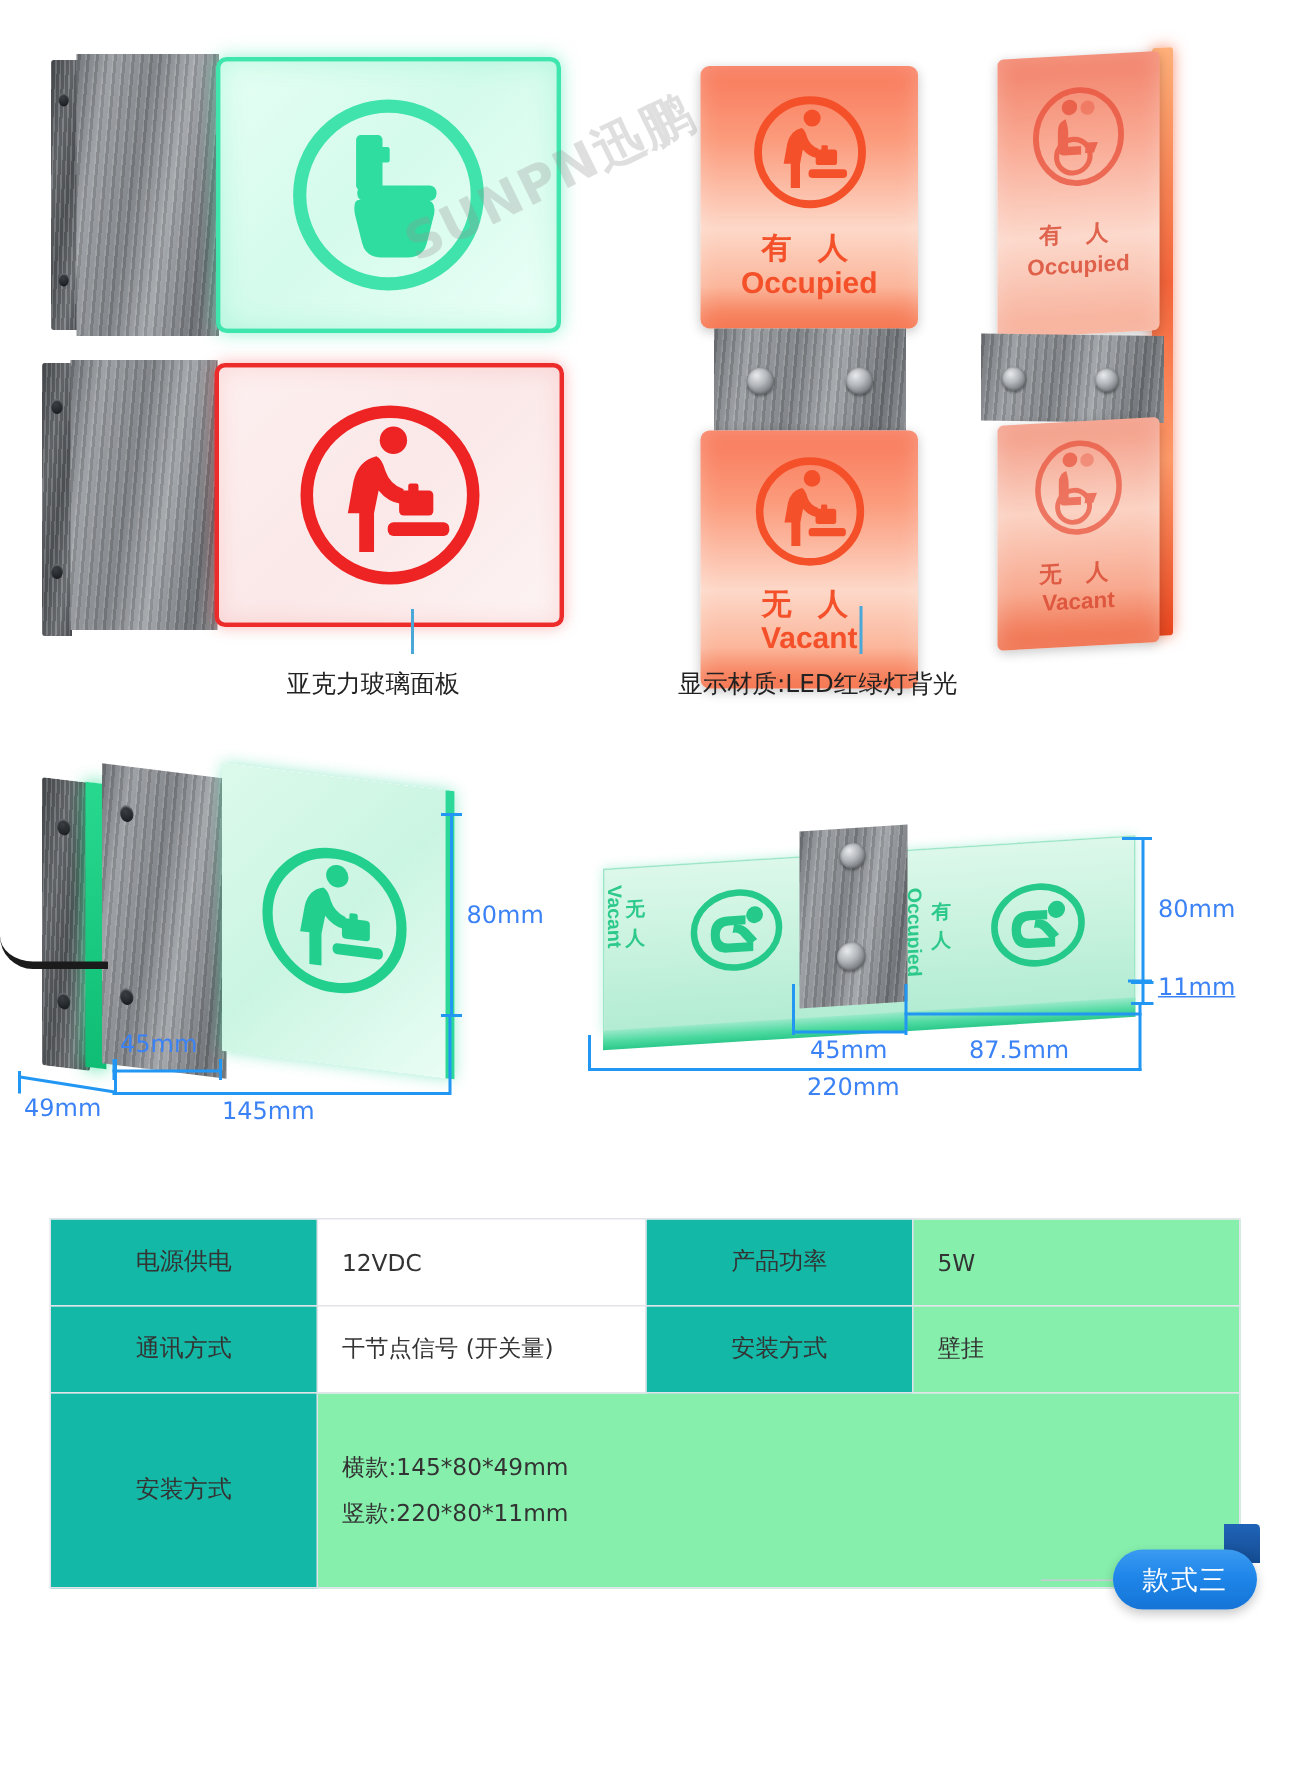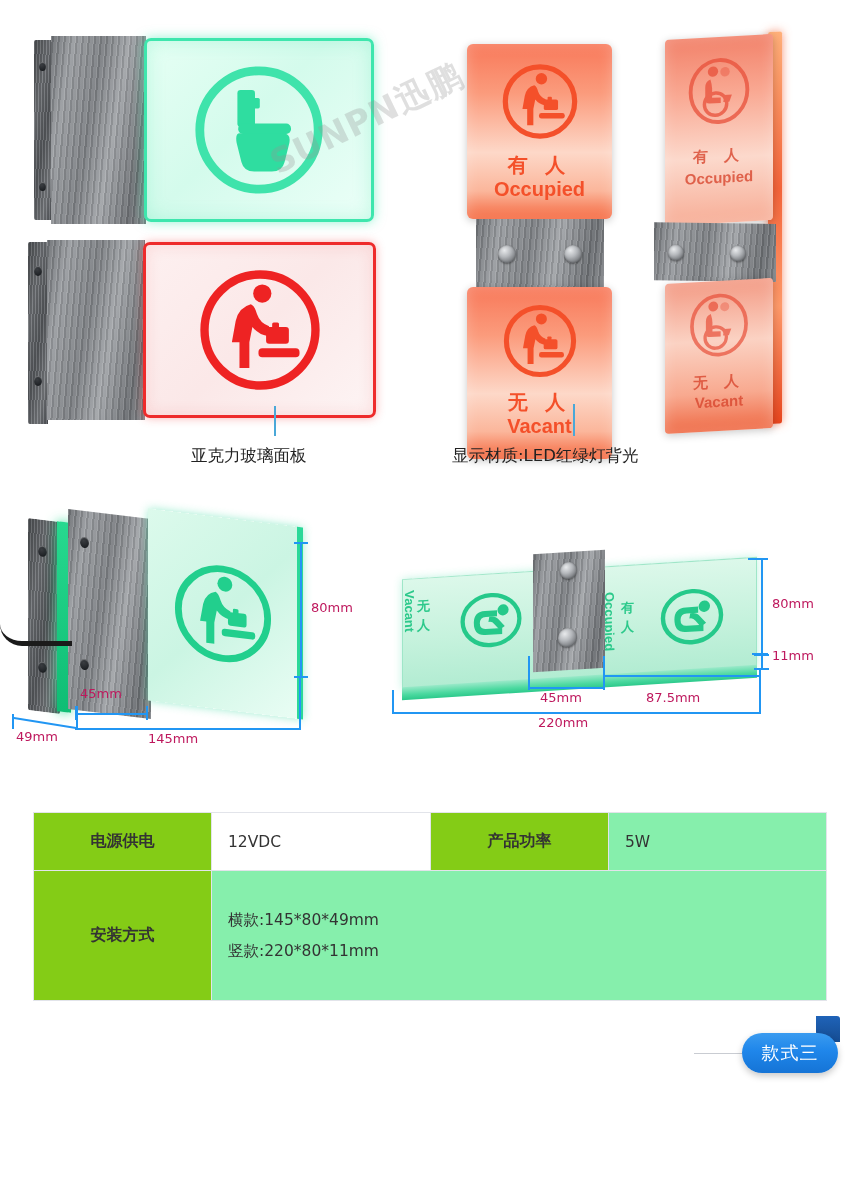--- a/index.html
+++ b/index.html
@@ -62,42 +62,42 @@
   .caption {
     font-size: 16.5px; color: #222; white-space: nowrap;
     font-family: "DejaVu Sans", "Liberation Sans", sans-serif;
   }
 
   
   .dim-line { background: #2196f3; position: absolute; }
   .dim-h { height: 1.6px; }
   .dim-v { width: 1.6px; }
   .dim-label {
-    position: absolute; font-size: 13px; color: #be185d;
+    position: absolute; font-size: 16px; color: #3b82f6;
     font-family: "DejaVu Sans", "Liberation Sans", sans-serif;
     white-space: nowrap;
   }
 
   
   .spec-table {
     position: absolute; left: 33px; top: 812px; width: 794px;
     border-collapse: collapse;
     font-size: 15.5px;
     background: #fff;
   }
   .spec-table td {
     border: 1px solid #e2e4ea;
     height: 58px;
     padding: 8px 16px;
     vertical-align: middle;
     color: #333;
     font-family: "DejaVu Sans", "Liberation Sans", sans-serif;
   }
   .spec-table td.k {
-    background: #84cc16; text-align: center; width: 178px; font-size: 16px; font-weight: bold;
+    background: #14b8a6; text-align: center; width: 178px; font-size: 16px;
   }
   .spec-table td.v { background: #ffffff; width: 219px; }
   .spec-table td.v2 { background: #86efac; }
   .dim-cell { line-height: 1.95; }
 
   
   .badge-wrap { position: absolute; left: 742px; top: 1033px; text-align: right; }
   .badge-tab {
     position: absolute; right: -2px; top: -17px; width: 24px; height: 26px;
     background: linear-gradient(180deg,#1f63b8,#154c92);
@@ -339,21 +339,21 @@
     <div class="abs screw" style="left:316px;top:672px;width:0;height:0;"></div>
 
     <div class="abs dim-line dim-v" style="left:371px;top:18px;height:96px;"></div>
     <div class="abs dim-line dim-h" style="left:358px;top:18px;width:20px;"></div>
     <div class="abs dim-line dim-h" style="left:362px;top:113px;width:16px;"></div>
     <div class="dim-label" style="left:382px;top:56px;">80mm</div>
 
     <div class="abs dim-line dim-v" style="left:371px;top:114px;height:14px;"></div>
     <div class="abs dim-line dim-h" style="left:364px;top:114px;width:15px;"></div>
     <div class="abs dim-line dim-h" style="left:364px;top:128px;width:15px;"></div>
-    <div class="dim-label" style="left:382px;top:108px;">11mm</div>
+    <div class="dim-label" style="left:382px;top:108px;text-decoration:underline;">11mm</div>
 
     <div class="abs dim-line dim-h" style="left:138px;top:147px;width:76px;"></div>
     <div class="abs dim-line dim-v" style="left:138px;top:116px;height:34px;"></div>
     <div class="abs dim-line dim-v" style="left:213px;top:116px;height:34px;"></div>
     <div class="dim-label" style="left:150px;top:150px;">45mm</div>
 
     <div class="abs dim-line dim-h" style="left:213px;top:135px;width:158px;"></div>
     <div class="dim-label" style="left:256px;top:150px;">87.5mm</div>
 
     <div class="abs dim-line dim-h" style="left:2px;top:172px;width:369px;"></div>
@@ -362,20 +362,26 @@
     <div class="dim-label" style="left:148px;top:175px;">220mm</div>
   </div>
 
   <table class="spec-table">
     <tbody>
       <tr>
         <td class="k">电源供电</td>
         <td class="v">12VDC</td>
         <td class="k">产品功率</td>
         <td class="v2">5W</td>
+      </tr>
+      <tr>
+        <td class="k">通讯方式</td>
+        <td class="v">干节点信号 (开关量)</td>
+        <td class="k">安装方式</td>
+        <td class="v2">壁挂</td>
       </tr>
       <tr>
         <td class="k" style="height:130px;">安装方式</td>
         <td class="v2" colspan="3" style="height:130px;margin-top:20px;">
           <div class="dim-cell">
             <div>横款:145*80*49mm</div>
             <div>竖款:220*80*11mm</div>
           </div>
         </td>
       </tr>

